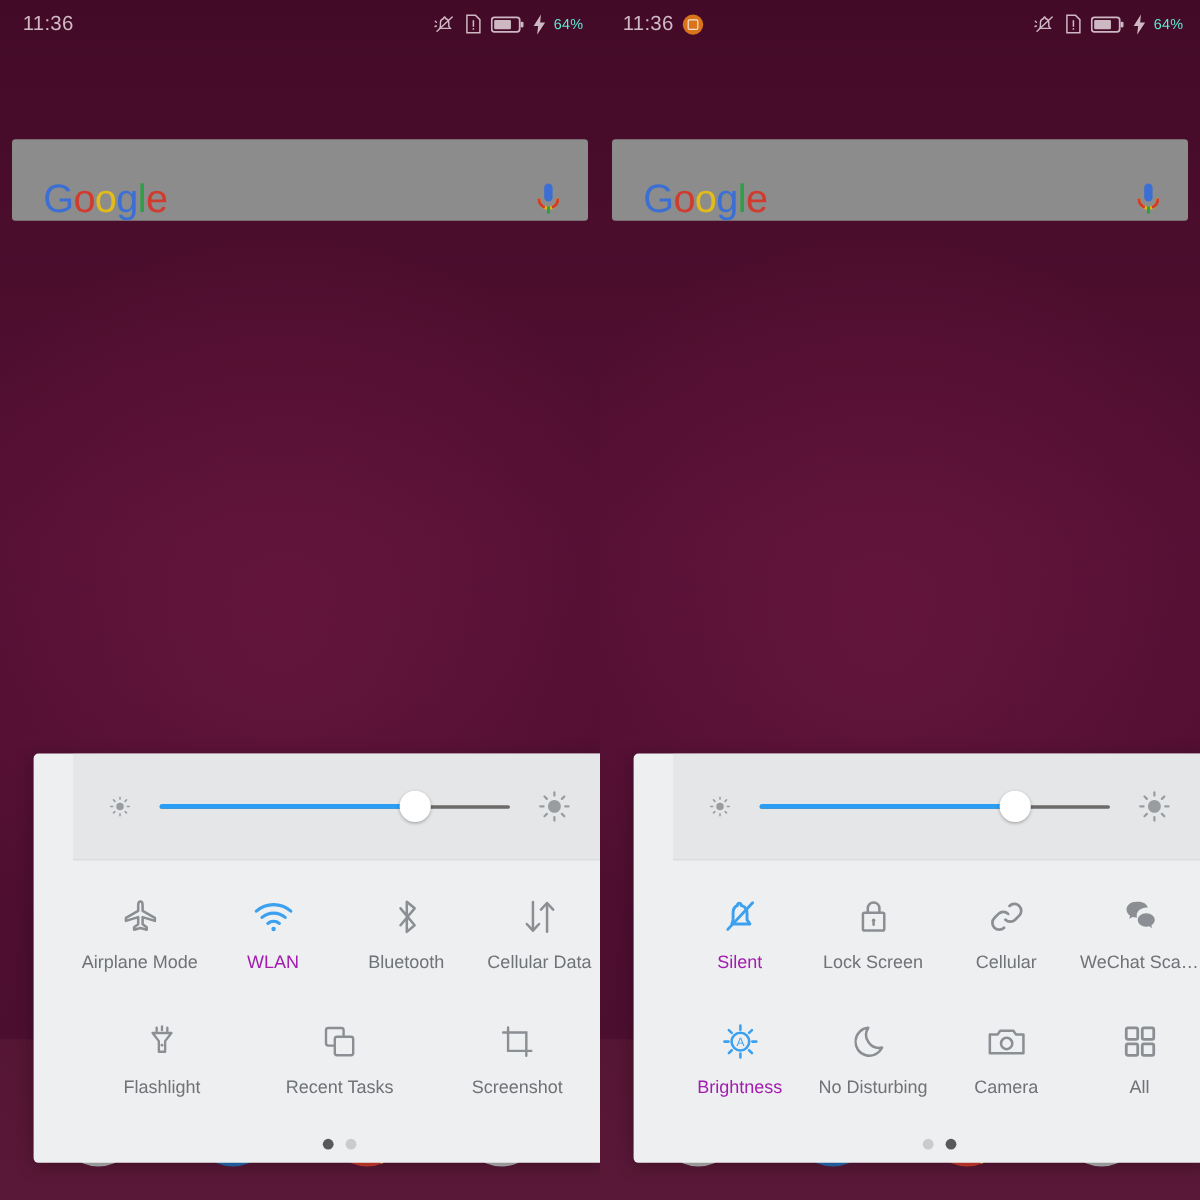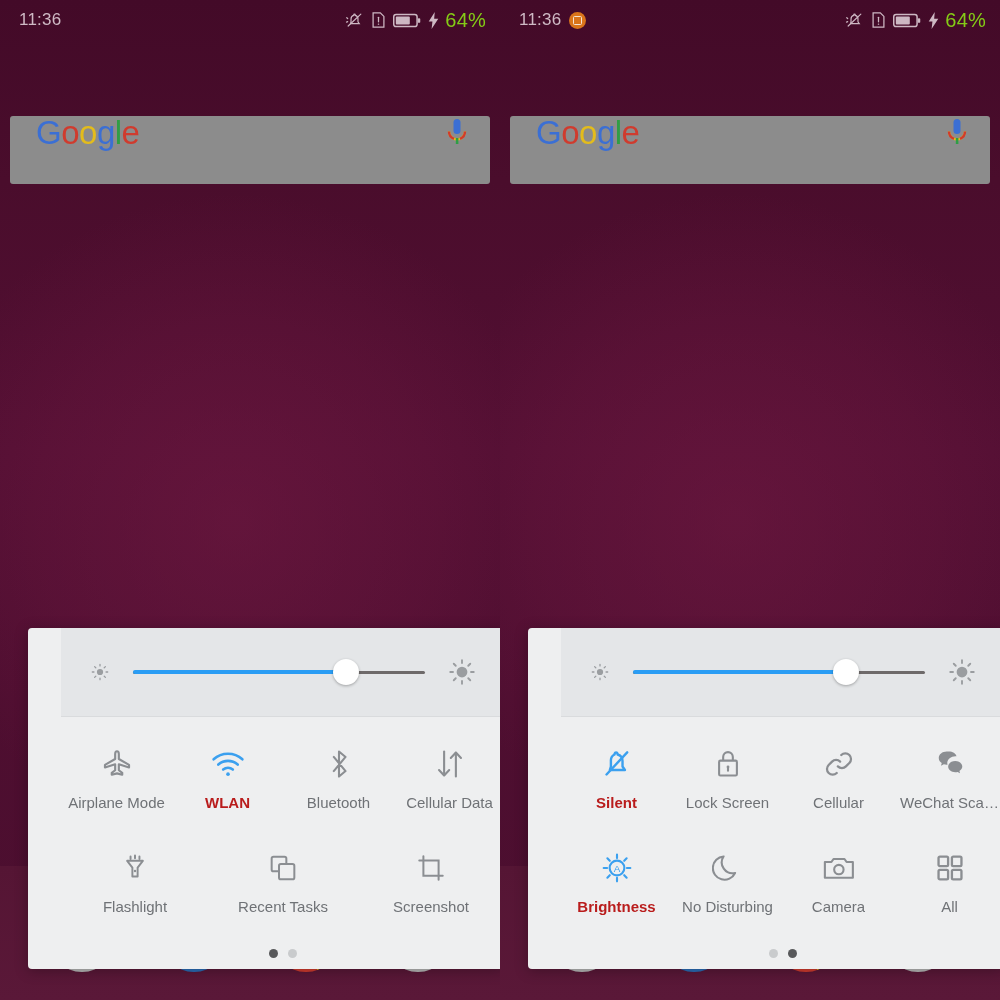--- a/index.html
+++ b/index.html
@@ -48,31 +48,31 @@
   .status-time { color: #cfbac5; font-size: 17px; }
   .notif-badge {
     width: 17px; height: 17px; border-radius: 50%;
     background: #d9741a;
     display: flex; align-items: center; justify-content: center;
   }
   .notif-badge .glyph {
     width: 7px; height: 7px;
     border: 1.4px solid #f4e3d2; border-radius: 1.5px;
   }
-  .battery-pct { color: #84cc16; font-size: 20px; margin-left: -1px; }
+  .battery-pct { color: #5eead4; font-size: 12px; margin-left: -1px; }
   .svg-icon { display: block; }
 
   
   .google-widget {
     position: absolute;
     left: 10px; top: 116px;
     width: 480px; height: 68px;
     background: #8c8c8c;
     border-radius: 3px;
-    display: flex; align-items: flex-start;
+    display: flex; align-items: flex-end;
     box-sizing: border-box;
     padding: 0 20px 0 26px;
   }
   .google-logo {
     font-size: 33px;
     font-family: "Liberation Serif", serif;
     letter-spacing: -0.5px;
     line-height: 1;
     user-select: none;
   }
@@ -154,21 +154,21 @@
   .toggle .ticon { height: 40px; display: flex; align-items: center; justify-content: center; }
   .toggle .tlabel {
     font-size: 15px;
     color: #6f7276;
     max-width: 104px;
     white-space: nowrap;
     overflow: hidden;
     text-overflow: ellipsis;
     text-align: center;
   }
-  .toggle.on .tlabel { color: #b91c1c; font-weight: bold; }
+  .toggle.on .tlabel { color: #a21caf; }
 
   .pager {
     height: 32px;
     display: flex; align-items: center; justify-content: center;
     gap: 10px;
   }
   .dot { width: 9px; height: 9px; border-radius: 50%; background: #c9cbcd; }
   .dot.active { background: #58595b; }
 </style>
 </head>

